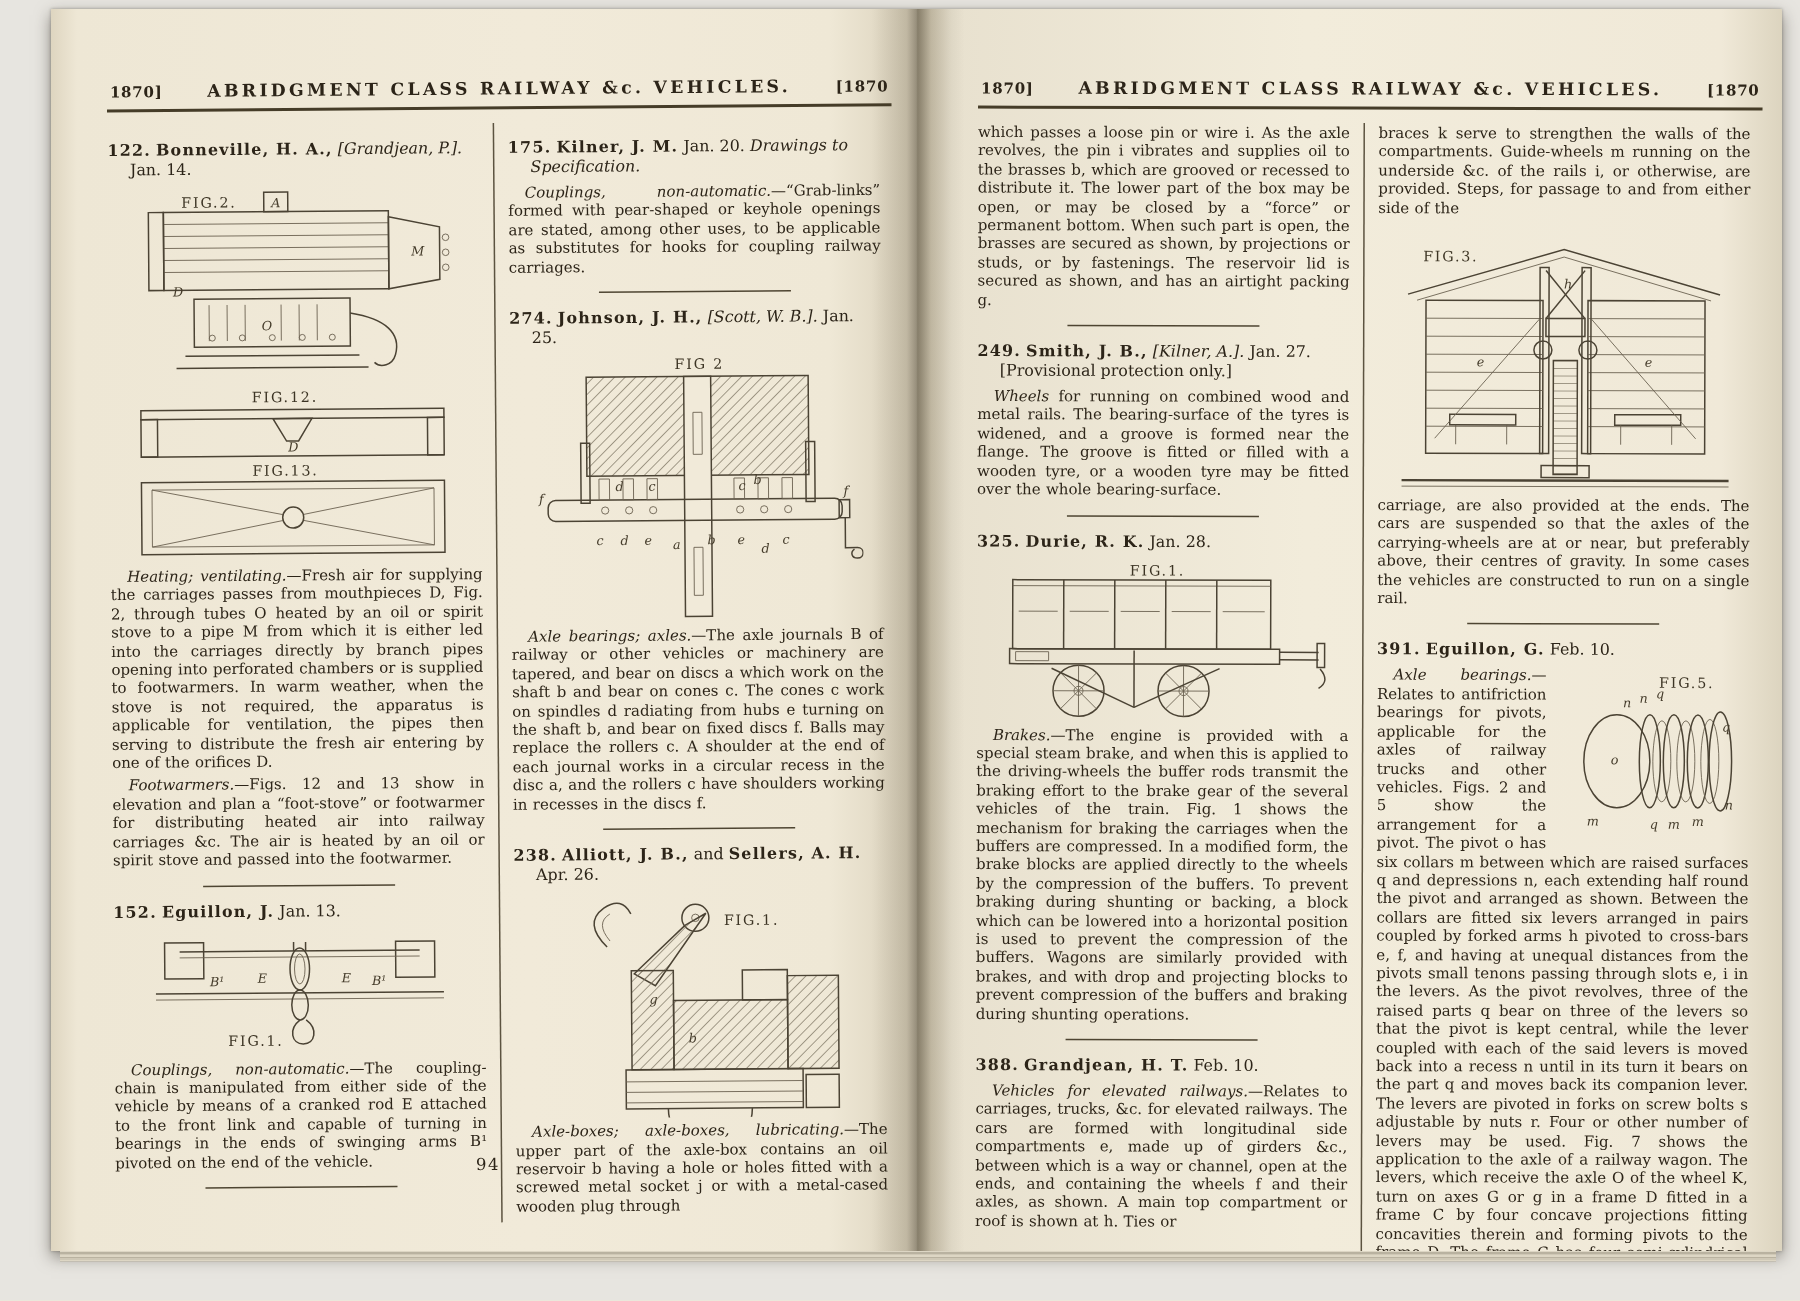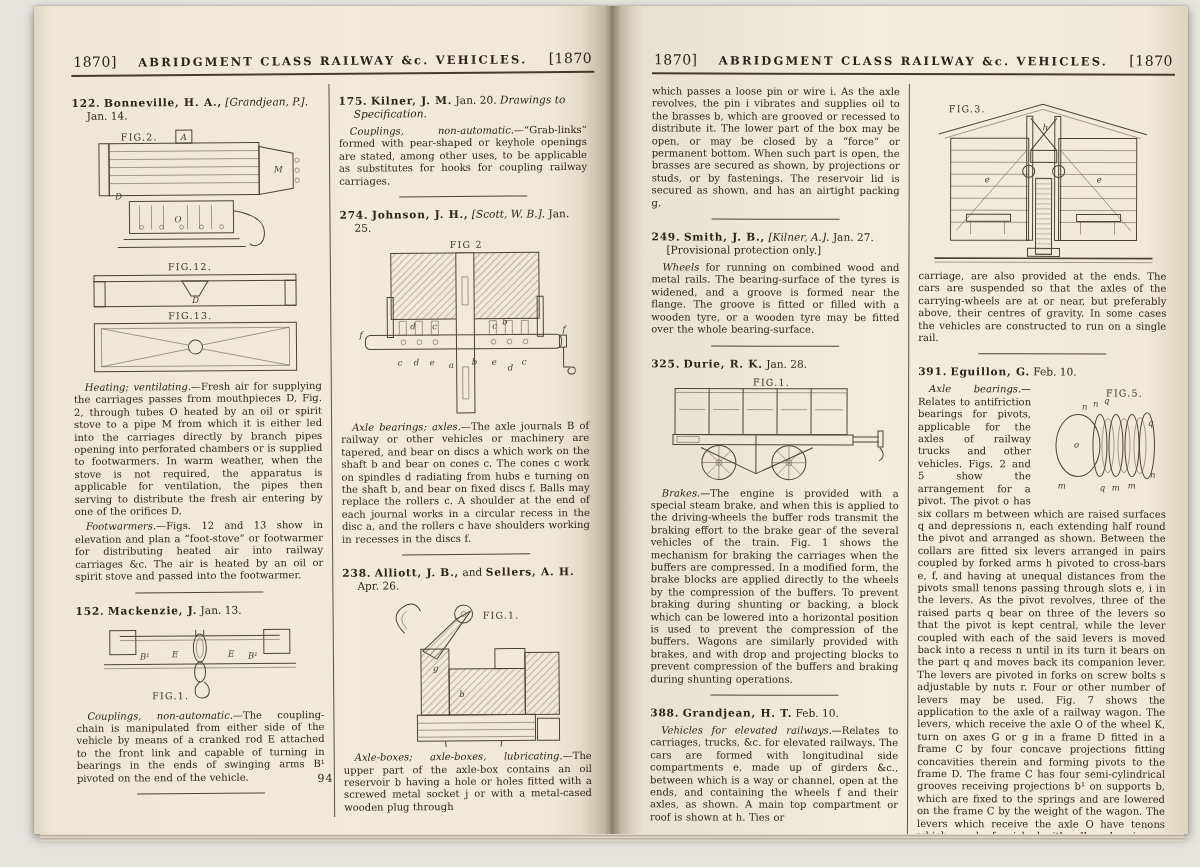--- a/index.html
+++ b/index.html
@@ -32,21 +32,21 @@
     background:linear-gradient(90deg,rgba(70,60,40,0) 0%,rgba(70,60,40,.18) 38%,rgba(45,38,24,.42) 50%,rgba(70,60,40,.16) 64%,rgba(70,60,40,0) 100%);
   }
   .page-inner{position:relative;padding:46px 14px 0 40px;}
   .page.left .page-inner{transform:rotate(-0.45deg);}
   .page.right .page-inner{transform:rotate(0.15deg);}
 
   .runhead{
     display:flex;justify-content:space-between;align-items:baseline;
     border-bottom:2px solid #453c28;padding:0 2px 5px 2px;margin-bottom:9px;
   }
-  .runhead .yr{font-weight:normal;font-size:14px;letter-spacing:.5px;}
+  .runhead .yr{font-weight:bold;font-size:10px;letter-spacing:.5px;}
   .runhead .ttl{font-weight:bold;font-size:11.5px;letter-spacing:2.2px;}
 
   .cols{display:flex;align-items:flex-start;}
   .col{width:248px;}
   .col + .col{border-left:1px solid #5c5340;padding-left:9px;margin-left:9px;}
 
   p{margin:0;}
   .para{
     font-size:10px;line-height:12.4px;text-align:justify;text-indent:11px;
     margin:2px 0 3px 0;word-spacing:.4px;
@@ -150,21 +150,21 @@
                 <text x="86" y="60" class="fig-cap">FIG.13.</text>
                 <text x="110" y="44" class="fig-letter">D</text>
               </svg>
           </span>
 
           <p class="para"><span class="lead">Heating; ventilating.</span><span>—Fresh air for supplying the carriages passes from mouthpieces D, Fig. 2, through tubes O heated by an oil or spirit stove to a pipe M from which it is either led into the carriages directly by branch pipes opening into perforated chambers or is supplied to footwarmers. In warm weather, when the stove is not required, the apparatus is applicable for ventilation, the pipes then serving to distribute the fresh air entering by one of the orifices D.</span></p>
           <p class="para"><span class="lead">Footwarmers.</span><span>—Figs. 12 and 13 show in elevation and plan a “foot-stove” or footwarmer for distributing heated air into railway carriages &amp;c. The air is heated by an oil or spirit stove and passed into the footwarmer.</span></p>
 
           <hr class="rule">
 
-          <p class="entry"><b>152.</b> <b>Mackenzie, J.</b> <span class="dt">Jan. 13.</span></p>
+          <p class="entry"><b>152.</b> <b>Eguillon, J.</b> <span class="dt">Jan. 13.</span></p>
 
           <span class="figure">
             <svg width="200" height="84" viewBox="0 0 200 84">
               <rect class="ln" x="10" y="8" width="26" height="24"></rect>
               <rect class="ln" x="164" y="8" width="26" height="24"></rect>
               <line class="ln" x1="20" y1="14" x2="180" y2="14"></line>
               <line class="thin" x1="20" y1="18" x2="180" y2="18"></line>
               <line class="ln" x1="4" y1="42" x2="196" y2="42"></line>
               <line class="thin" x1="4" y1="46" x2="196" y2="46"></line>
               <ellipse class="ln" cx="100" cy="26" rx="6.5" ry="14"></ellipse>
@@ -347,20 +347,21 @@
           <p class="para"><span class="lead">Brakes.</span><span>—The engine is provided with a special steam brake, and when this is applied to the driving-wheels the buffer rods transmit the braking effort to the brake gear of the several vehicles of the train. Fig. 1 shows the mechanism for braking the carriages when the buffers are compressed. In a modified form, the brake blocks are applied directly to the wheels by the compression of the buffers. To prevent braking during shunting or backing, a block which can be lowered into a horizontal position is used to prevent the compression of the buffers. Wagons are similarly provided with brakes, and with drop and projecting blocks to prevent compression of the buffers and braking during shunting operations.</span></p>
 
           <hr class="rule">
 
           <p class="entry"><b>388.</b> <b>Grandjean, H. T.</b> <span class="dt">Feb. 10.</span></p>
 
           <p class="para"><span class="lead">Vehicles for elevated railways.</span><span>—Relates to carriages, trucks, &amp;c. for elevated railways. The cars are formed with longitudinal side compartments e, made up of girders &amp;c., between which is a way or channel, open at the ends, and containing the wheels f and their axles, as shown. A main top compartment or roof is shown at h. Ties or</span></p>
         </div>
 
         <div class="col">
+          <p class="para noindent">braces k serve to strengthen the walls of the compartments. Guide-wheels m running on the underside &amp;c. of the rails i, or otherwise, are provided. Steps, for passage to and from either side of the</p>
 
           <span class="figure">
             <svg width="232" height="178" viewBox="0 0 232 178">
               <defs>
                 <pattern id="hatchE" width="5" height="5" patternTransform="rotate(90)" patternUnits="userSpaceOnUse">
                   <line x1="0" y1="0" x2="0" y2="5" stroke="#7a7260" stroke-width="0.9"></line>
                 </pattern>
               </defs>
               <polyline class="ln" points="12,46 116,16 220,46"></polyline>
               <polyline class="thin" points="18,50 116,21 214,50"></polyline>

